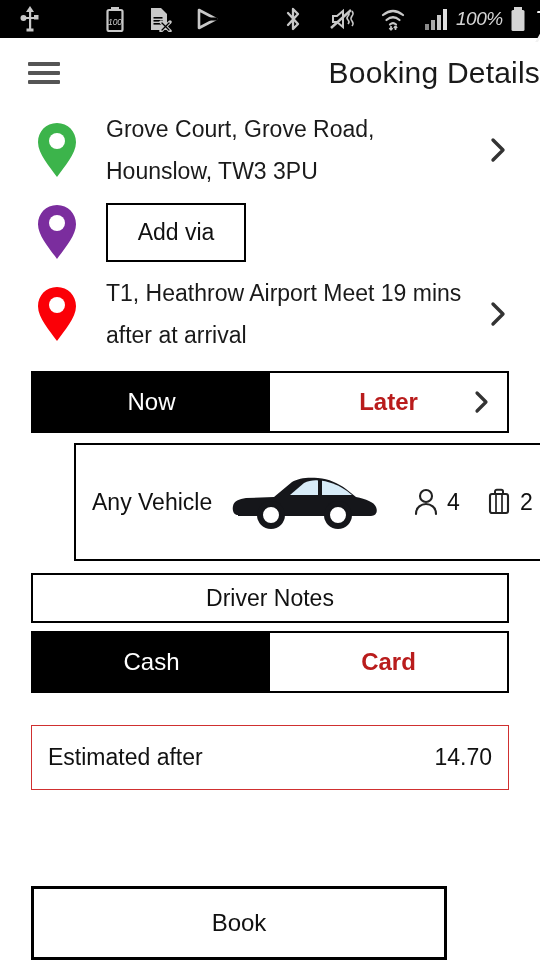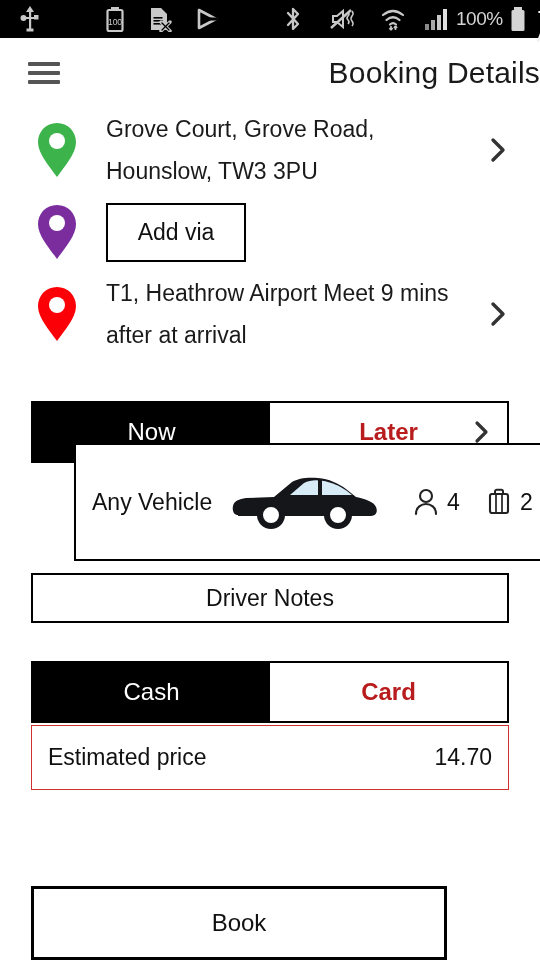--- a/index.html
+++ b/index.html
@@ -7,21 +7,21 @@
     width:540px; height:960px;
     background:#ffffff;
     font-family:"Liberation Sans", sans-serif;
     -webkit-font-smoothing:antialiased;
   }
   .screen { position:relative; width:540px; height:960px; overflow:hidden; background:#fff; }
 
   
   .statusbar {
     position:absolute; top:0; left:0; width:540px; height:38px;
-    background:#000; display:flex; align-items:center;
+    background:#000; display:flex; align-items:center;font-style:italic;
   }
   .sb-left { display:flex; align-items:center; gap:0px; padding-left:10px; flex:1; }
   .sb-right { display:flex; align-items:center; gap:6px; padding-right:6px; }
   .sb-ico { display:inline-flex; align-items:center; justify-content:center; }
   .sb-pct {
     color:#d4d4d4; font-size:19px; letter-spacing:-0.5px;
   }
   .sb-time {
     color:#f2f2f2; font-size:25px; letter-spacing:0px; padding-left:4px;
     font-family:"Liberation Sans", sans-serif;
@@ -61,21 +61,20 @@
   .addvia {
     display:inline-flex; align-items:center; justify-content:center;
     border:2px solid #000; background:#fff;
     height:59px; width:140px; font-size:23px; color:#111; cursor:pointer;
   }
 
   
   .seg {
     position:absolute; left:31px; width:478px; height:62px; display:flex;
     border:2px solid #000;
-    margin-top:30px;
   }
   .seg-opt {
     flex:1; display:flex; align-items:center; justify-content:center;
     font-size:24px; cursor:pointer; position:relative;
   }
   .seg-opt.active { background:#000; color:#fff; }
   .seg-opt.inactive { background:#fff; color:#b91c1c;font-weight:bold; }
   .seg-chev {
     position:absolute; right:18px; top:50%; transform:translateY(-50%);
     display:flex; align-items:center;
@@ -258,21 +257,21 @@
       <div class="chev"></div>
     </div>
 
     <div class="row">
       <div class="pin">
         <svg width="42" height="58" viewBox="0 0 42 58">
           <path d="M21 2 C10 2 2 10.6 2 21.2 C2 33 14 46 21 56 C28 46 40 33 40 21.2 C40 10.6 32 2 21 2 Z" fill="#fb0007"></path>
           <circle cx="21" cy="20" r="8" fill="#ffffff"></circle>
         </svg>
       </div>
-      <div class="row-text">T1, Heathrow Airport Meet 9 mins after at arrival</div>
+      <div class="row-text">T1, Heathrow Airport Meet 19 mins after at arrival</div>
       <div class="chev">
         <svg width="16" height="26" viewBox="0 0 16 26">
           <polyline points="3,3 13,13 3,23" fill="none" stroke="#333" stroke-width="3.4" stroke-linecap="round" stroke-linejoin="round"></polyline>
         </svg>
       </div>
     </div>
   </div>
 
   <div class="seg" id="when-seg">
     <div class="seg-opt active">
@@ -332,19 +331,19 @@
   <div class="seg" id="pay-seg">
     <div class="seg-opt active">
       <span>Cash</span>
     </div>
     <div class="seg-opt inactive">
       <span>Card</span>
     </div>
   </div>
 
   <div class="price-box">
-    <span>Estimated price</span>
+    <span>Estimated after</span>
     <span>14.70</span>
   </div>
 
   <div class="book-btn">Book</div>
 
 </div>
 
 </body></html>

